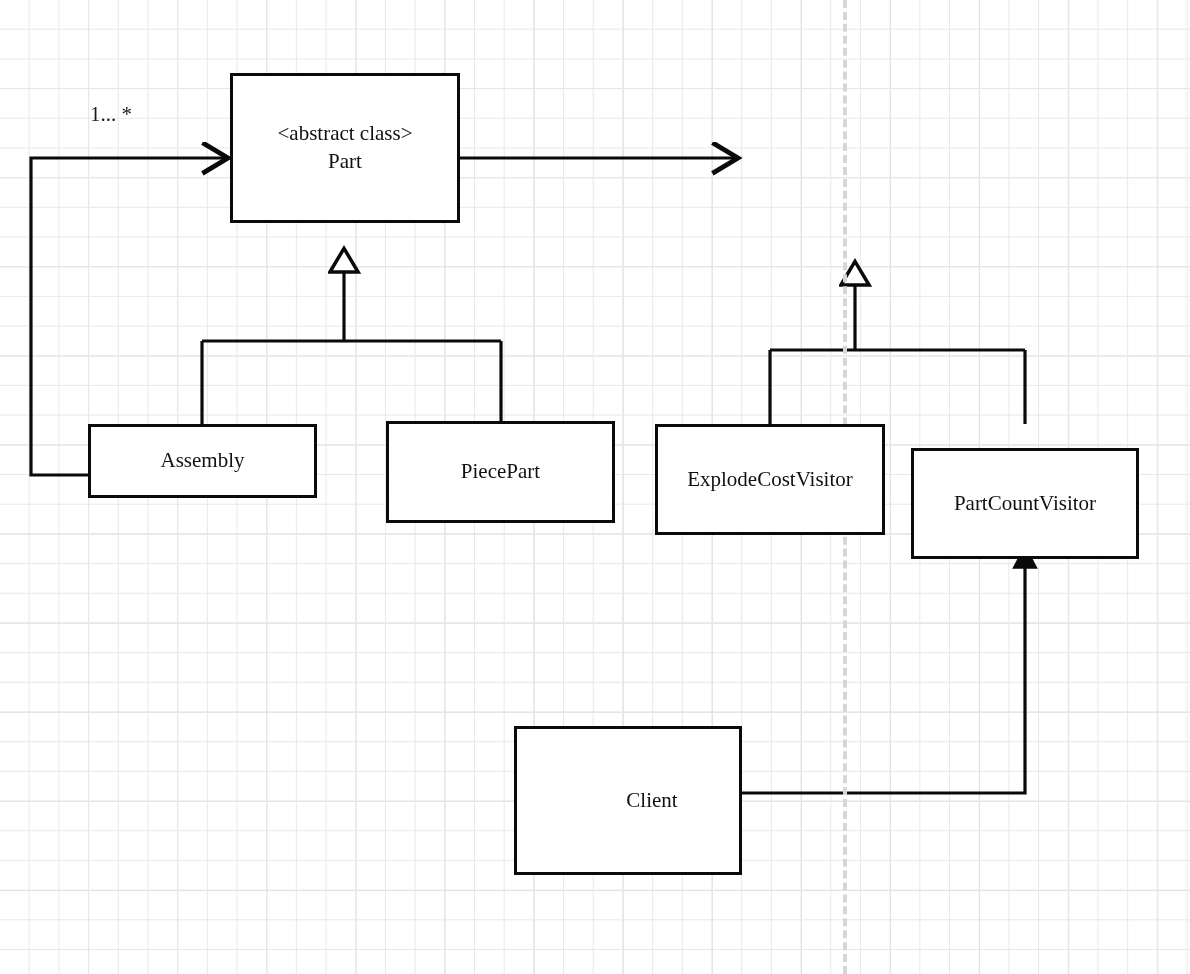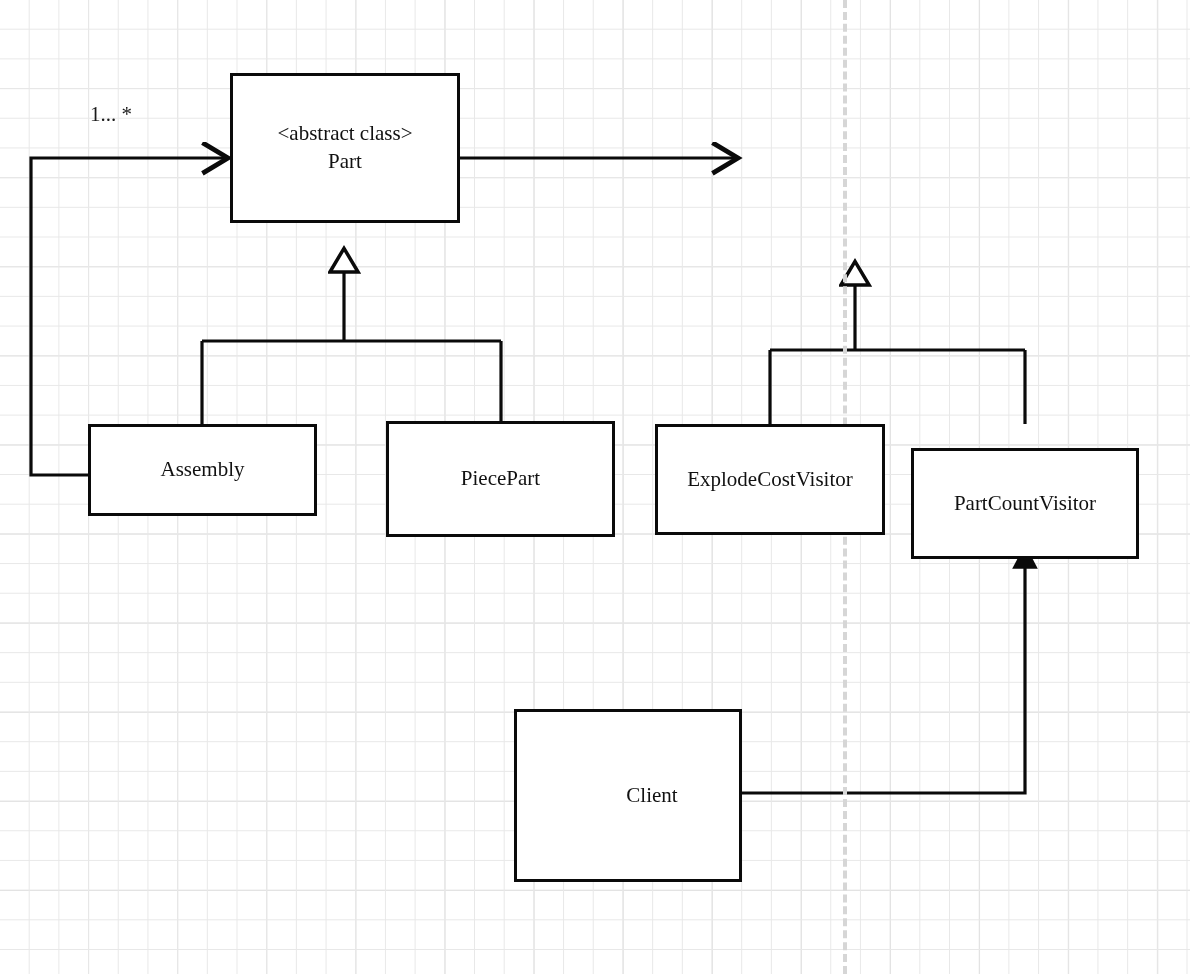--- a/index.html
+++ b/index.html
@@ -109,35 +109,35 @@
       <path d="M 742,793 L 1025,793 L 1025,545" marker-end="url(#mk-solid-tri)"></path>
     </g>
   </svg>
 
   <div class="uml-box" id="node-part" style="left: 230px; top: 60px; width: 230px; height: 150px; margin-top: 13px;">
     <span class="label-stack">&lt;abstract class&gt;
 Part</span>
   </div>
 
 
-  <div class="uml-box" id="node-assembly" style="left: 88px; top: 424px; width: 229px; height: 92px;">
+  <div class="uml-box" id="node-assembly" style="left: 88px; top: 424px; width: 229px; height: 74px;">
     <span class="label-stack">Assembly</span>
   </div>
 
-  <div class="uml-box" id="node-piecepart" style="left: 386px; top: 421px; width: 229px; height: 116px;">
+  <div class="uml-box" id="node-piecepart" style="left: 386px; top: 421px; width: 229px; height: 102px;">
     <span class="label-stack">PiecePart</span>
   </div>
 
   <div class="uml-box" id="node-explodecostvisitor" style="left: 655px; top: 424px; width: 230px; height: 111px; justify-content: center;">
     <span class="label-stack">ExplodeCostVisitor</span>
   </div>
 
   <div class="uml-box" id="node-partcountvisitor" style="left: 911px; top: 448px; width: 228px; height: 111px;">
     <span class="label-stack">PartCountVisitor</span>
   </div>
 
-  <div class="uml-box" id="node-client" style="left: 514px; top: 709px; width: 228px; height: 173px; padding-left: 48px;">
+  <div class="uml-box" id="node-client" style="left: 514px; top: 726px; width: 228px; height: 149px; padding-left: 48px;">
     <span class="label-stack">Client</span>
   </div>
 
   <div class="multiplicity" id="mult-assembly-part" style="left: 90px; top: 102px;">1... *</div>
 
 </div>
 
 </body></html>

